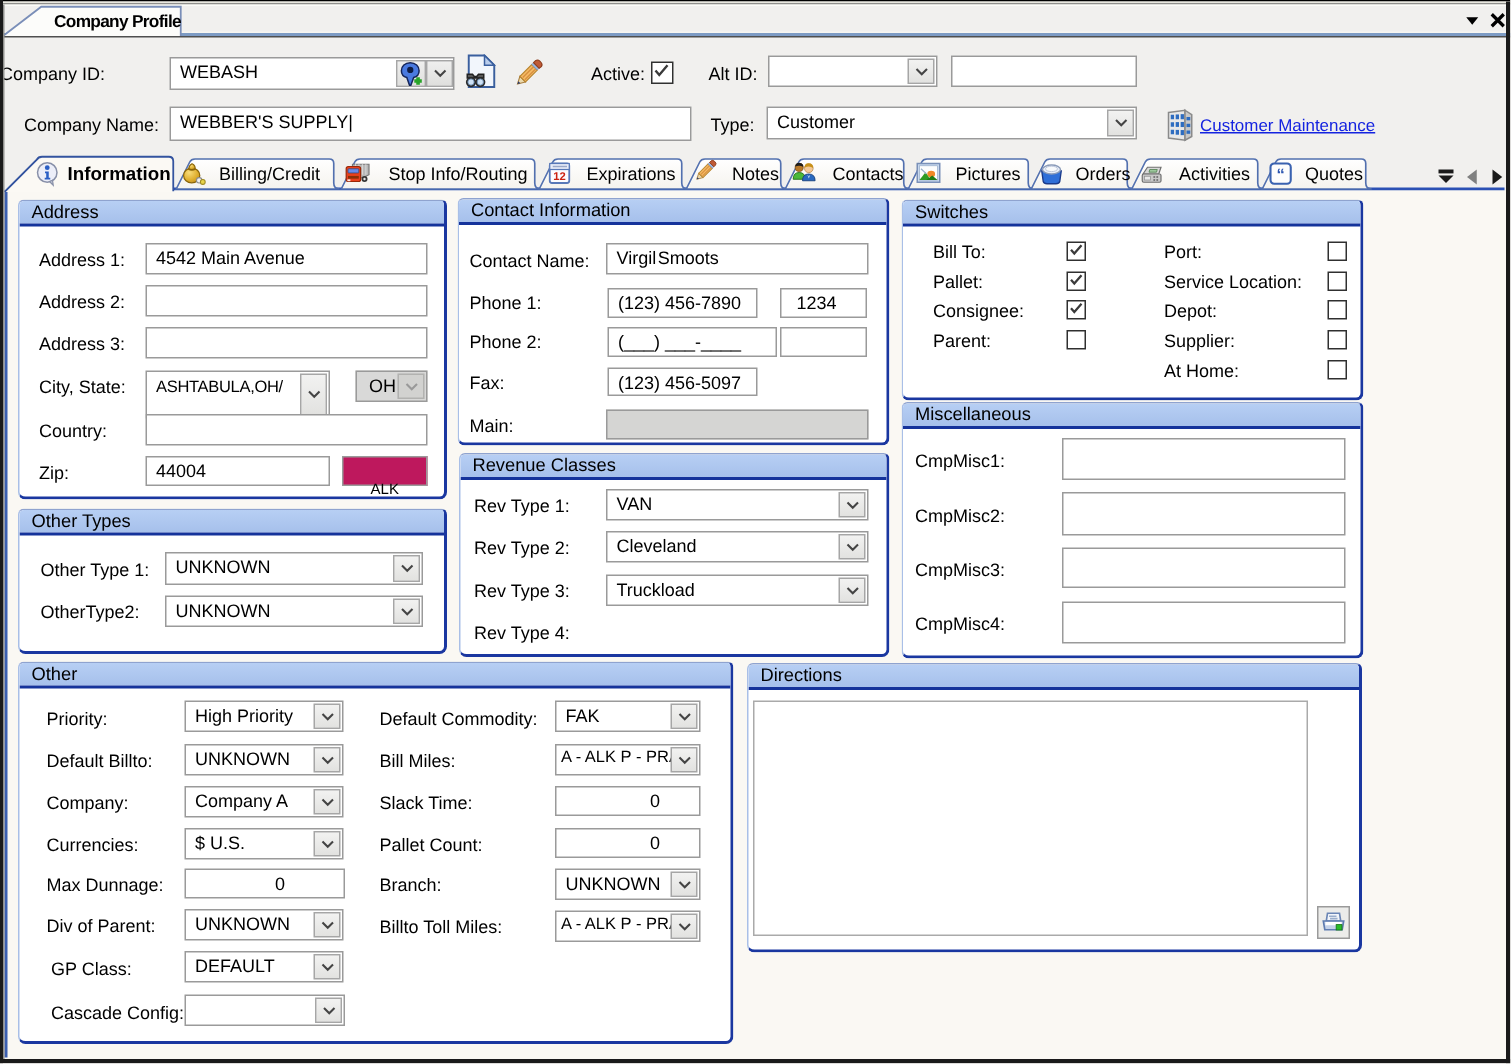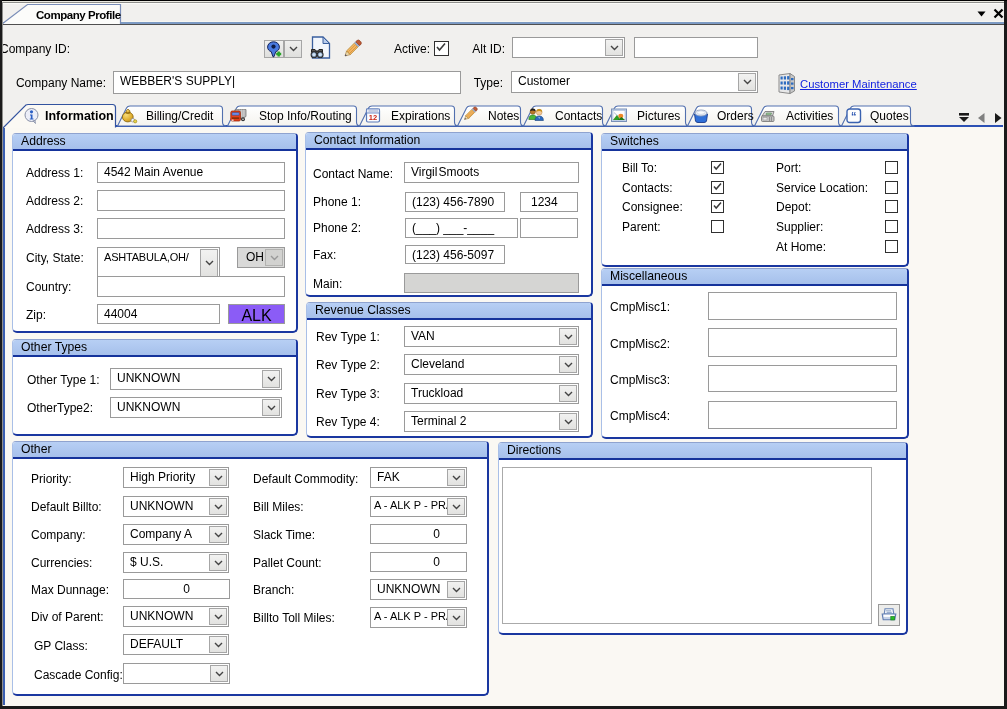--- a/index.html
+++ b/index.html
@@ -30,20 +30,21 @@
   </svg>
   <div class="lbl" style="left:36px;top:9px;font-weight:bold;font-size:11.5px;letter-spacing:-0.45px">Company Profile</div>
 
   <svg class="abs" style="left:975px;top:8px" width="30" height="12" viewBox="0 0 30 12">
     <path d="M2.5 3.5 L10.5 3.5 L6.5 8.5 Z" fill="#000"></path>
     <path d="M19.5 1.5 L27.5 9.5 M27.5 1.5 L19.5 9.5" stroke="#000" stroke-width="2.2" fill="none"></path>
   </svg>
 
   <div class="lbl" style="left:0;top:42px;width:106px;text-align:left">Company ID:</div>
 
+  <div class="in" style="left:113px;top:38px;width:190px;height:22px">WEBASH</div>
   <div class="abs" style="left:264px;top:40px;width:20px;height:18px;background:linear-gradient(#efefee,#dfdfdd);border:1px solid #a6a6a6;box-sizing:border-box"></div>
   <svg class="abs" style="left:266px;top:41px" width="17" height="17" viewBox="0 0 17 17">
     <path d="M7.5 0.8 C4 0.8 1.6 3.2 1.6 6.1 C1.6 8.4 3.2 10.1 5.2 10.6 L7 15.8 L7.9 15.8 L9.8 10.6 C11.8 10.1 13.4 8.4 13.4 6.1 C13.4 3.2 11 0.8 7.5 0.8 Z" fill="#4a7ae0" stroke="#15255a" stroke-width="1"></path>
     <circle cx="7.5" cy="5.6" r="2.1" fill="#0e1c46"></circle>
     <path d="M10.2 13 L15.2 13 M12.7 10.5 L12.7 15.5" stroke="#28a428" stroke-width="2.4"></path>
   </svg>
   <div class="abs" style="left:284px;top:40px;width:18px;height:18px;background:linear-gradient(#efefee,#dfdfdd);border:1px solid #a6a6a6;box-sizing:border-box;display:flex;align-items:center;justify-content:center">
     <svg width="9" height="6" viewBox="0 0 9 6">
         <path d="M1 1l3.5 3.5L8 1" fill="none" stroke="#444" stroke-width="1.4"></path>
       </svg>
@@ -262,21 +263,21 @@
       </div></div>
   <div class="in" style="left:237px;top:247px;width:48px;height:21px;background:#d9d9d8;padding-left:8px">OH<div class="ddb" style="background:#d2d2d0;border-color:#b2b2b0">
         <svg width="9" height="6" viewBox="0 0 9 6">
           <path d="M1 1l3.5 3.5L8 1" fill="none" stroke="#999" stroke-width="1.4"></path>
         </svg>
       </div></div>
   <div class="lbl" style="left:26px;top:280px">Country:</div>
   <div class="in" style="left:97px;top:276px;width:188px;height:21px"></div>
   <div class="lbl" style="left:26px;top:308px">Zip:</div>
   <div class="in" style="left:97px;top:304px;width:123px;height:20px">44004</div>
-  <div class="abs" style="left:228px;top:304px;width:57px;height:20px;background:#8b5cf6;border:1px solid #9a9a9a;box-sizing:border-box;font-size:16px;text-align:center;padding-top:2px">ALK</div>
+  <div class="abs" style="left:228px;top:304px;width:57px;height:20px;background:#be185d;border:1px solid #9a9a9a;box-sizing:border-box;font-size:10px;text-align:center;padding-top:16px">ALK</div>
 
   <div class="panel" style="left:12px;top:339px;width:286px;height:97px">
     <div class="hdr">Other Types</div>
   </div>
   <div class="lbl" style="left:27px;top:373px">Other Type 1:</div>
   <div class="in" style="left:110px;top:368px;width:172px;height:22px">UNKNOWN<div class="ddb">
         <svg width="9" height="6" viewBox="0 0 9 6">
           <path d="M1 1l3.5 3.5L8 1" fill="none" stroke="#444" stroke-width="1.4"></path>
         </svg>
       </div></div>
@@ -318,36 +319,31 @@
           <path d="M1 1l3.5 3.5L8 1" fill="none" stroke="#444" stroke-width="1.4"></path>
         </svg>
       </div></div>
   <div class="lbl" style="left:316px;top:387px">Rev Type 3:</div>
   <div class="in" style="left:404px;top:383px;width:175px;height:21px">Truckload<div class="ddb">
         <svg width="9" height="6" viewBox="0 0 9 6">
           <path d="M1 1l3.5 3.5L8 1" fill="none" stroke="#444" stroke-width="1.4"></path>
         </svg>
       </div></div>
   <div class="lbl" style="left:316px;top:415px">Rev Type 4:</div>
-  <div class="in" style="left:404px;top:411px;width:175px;height:21px">Terminal 2<div class="ddb">
-        <svg width="9" height="6" viewBox="0 0 9 6">
-          <path d="M1 1l3.5 3.5L8 1" fill="none" stroke="#444" stroke-width="1.4"></path>
-        </svg>
-      </div></div>
 
   <div class="panel" style="left:601px;top:133px;width:308px;height:134px">
     <div class="hdr">Switches</div>
   </div>
   <div class="lbl" style="left:622px;top:161px">Bill To:</div>
   <div class="cb" style="left:711px;top:161px">
       <svg width="11" height="10" viewBox="0 0 11 10" style="position:absolute;left:0;top:0">
         <path d="M2 4.5 L4.2 7 L9 1.5" fill="none" stroke="#3a3a3a" stroke-width="1.5"></path>
       </svg>
     </div>
-  <div class="lbl" style="left:622px;top:181px">Contacts:</div>
+  <div class="lbl" style="left:622px;top:181px">Pallet:</div>
   <div class="cb" style="left:711px;top:181px">
       <svg width="11" height="10" viewBox="0 0 11 10" style="position:absolute;left:0;top:0">
         <path d="M2 4.5 L4.2 7 L9 1.5" fill="none" stroke="#3a3a3a" stroke-width="1.5"></path>
       </svg>
     </div>
   <div class="lbl" style="left:622px;top:200px">Consignee:</div>
   <div class="cb" style="left:711px;top:200px">
       <svg width="11" height="10" viewBox="0 0 11 10" style="position:absolute;left:0;top:0">
         <path d="M2 4.5 L4.2 7 L9 1.5" fill="none" stroke="#3a3a3a" stroke-width="1.5"></path>
       </svg>

